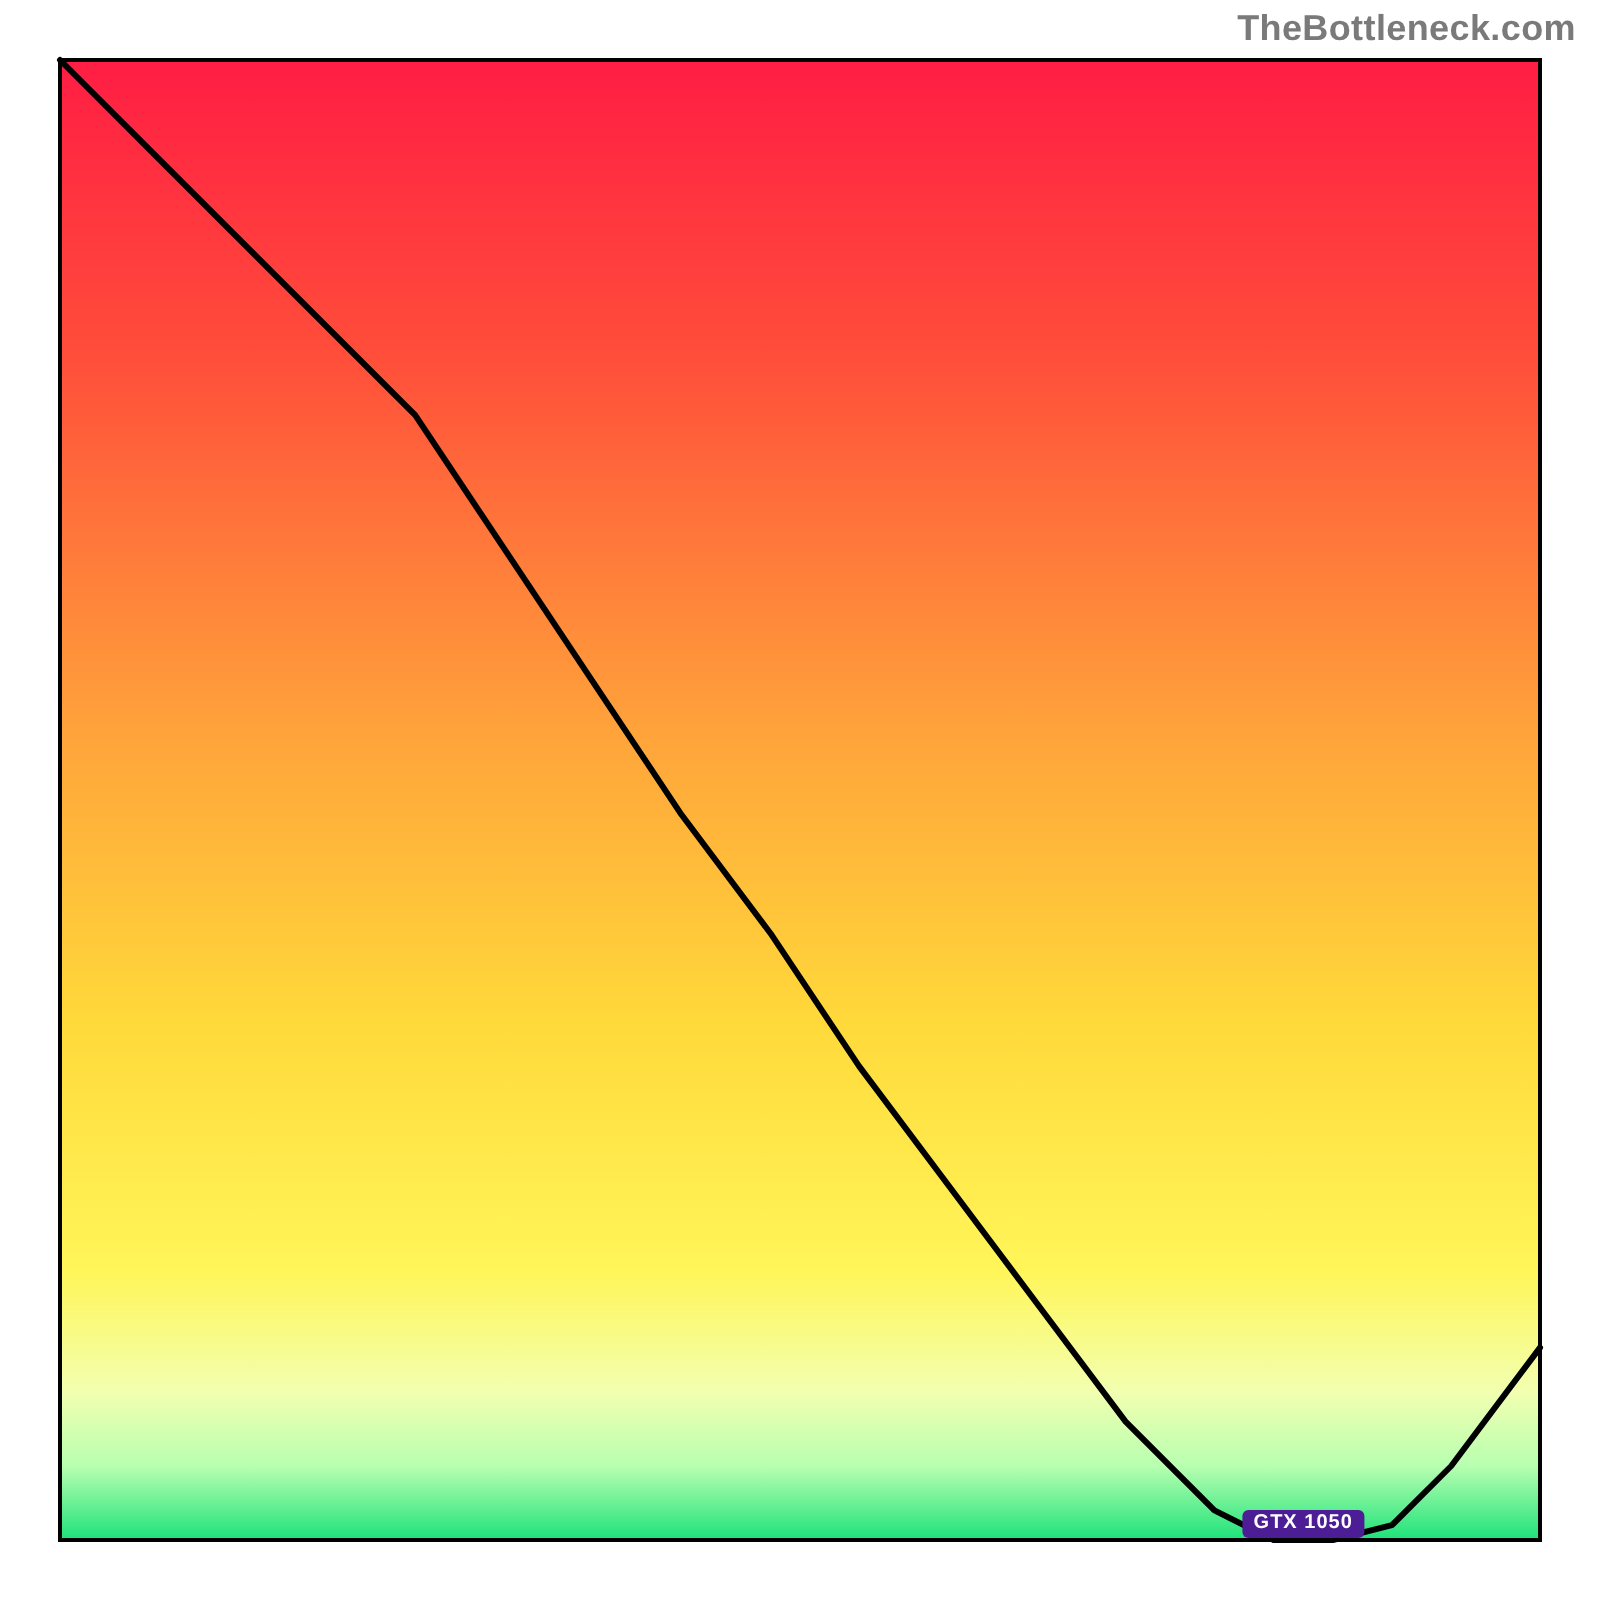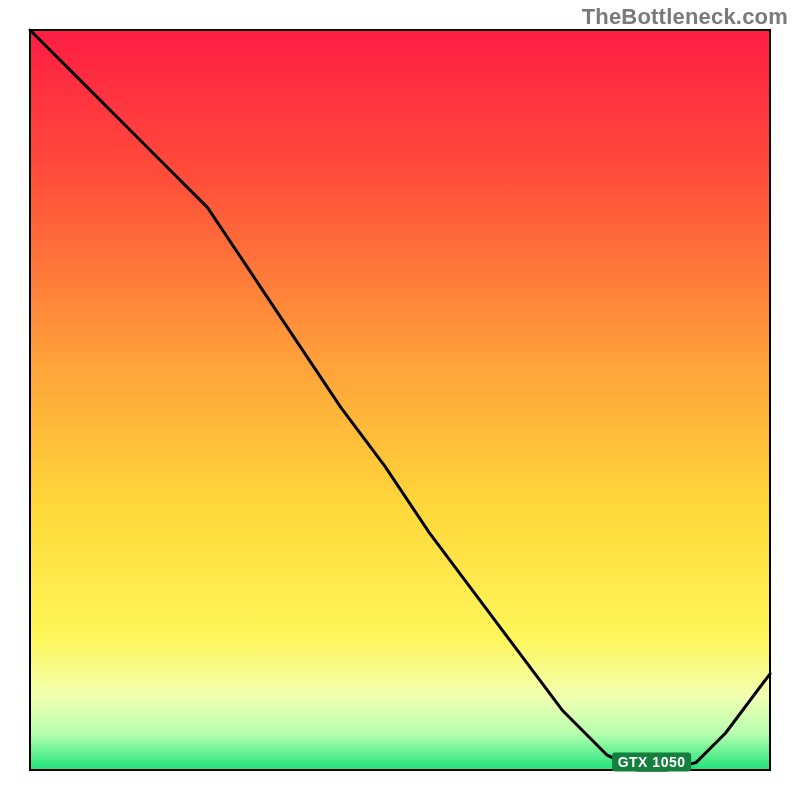--- a/index.html
+++ b/index.html
@@ -13,36 +13,36 @@
   }
   .stage {
     position: relative;
     width: 800px;
     height: 800px;
   }
   .attribution {
     position: absolute;
     top: 4px;
     right: 12px;
-    font-size: 22px;
+    font-size: 18px;
     font-weight: 700;
     color: #7a7a7a;
     letter-spacing: 0.2px;
   }
   svg {
     position: absolute;
     left: 0;
     top: 0;
   }
   .marker-label {
     position: absolute;
-    font-size: 14px;
+    font-size: 10px;
     font-weight: 700;
     color: #ffffff;
-    background: #15803d;
+    background: #4c1d95;
     padding: 1px 6px 2px 6px;
     border-radius: 3px;
     letter-spacing: 0.5px;
     transform: translate(-50%, -50%);
     white-space: nowrap;
   }
 </style>
 </head>
 <body>
 

